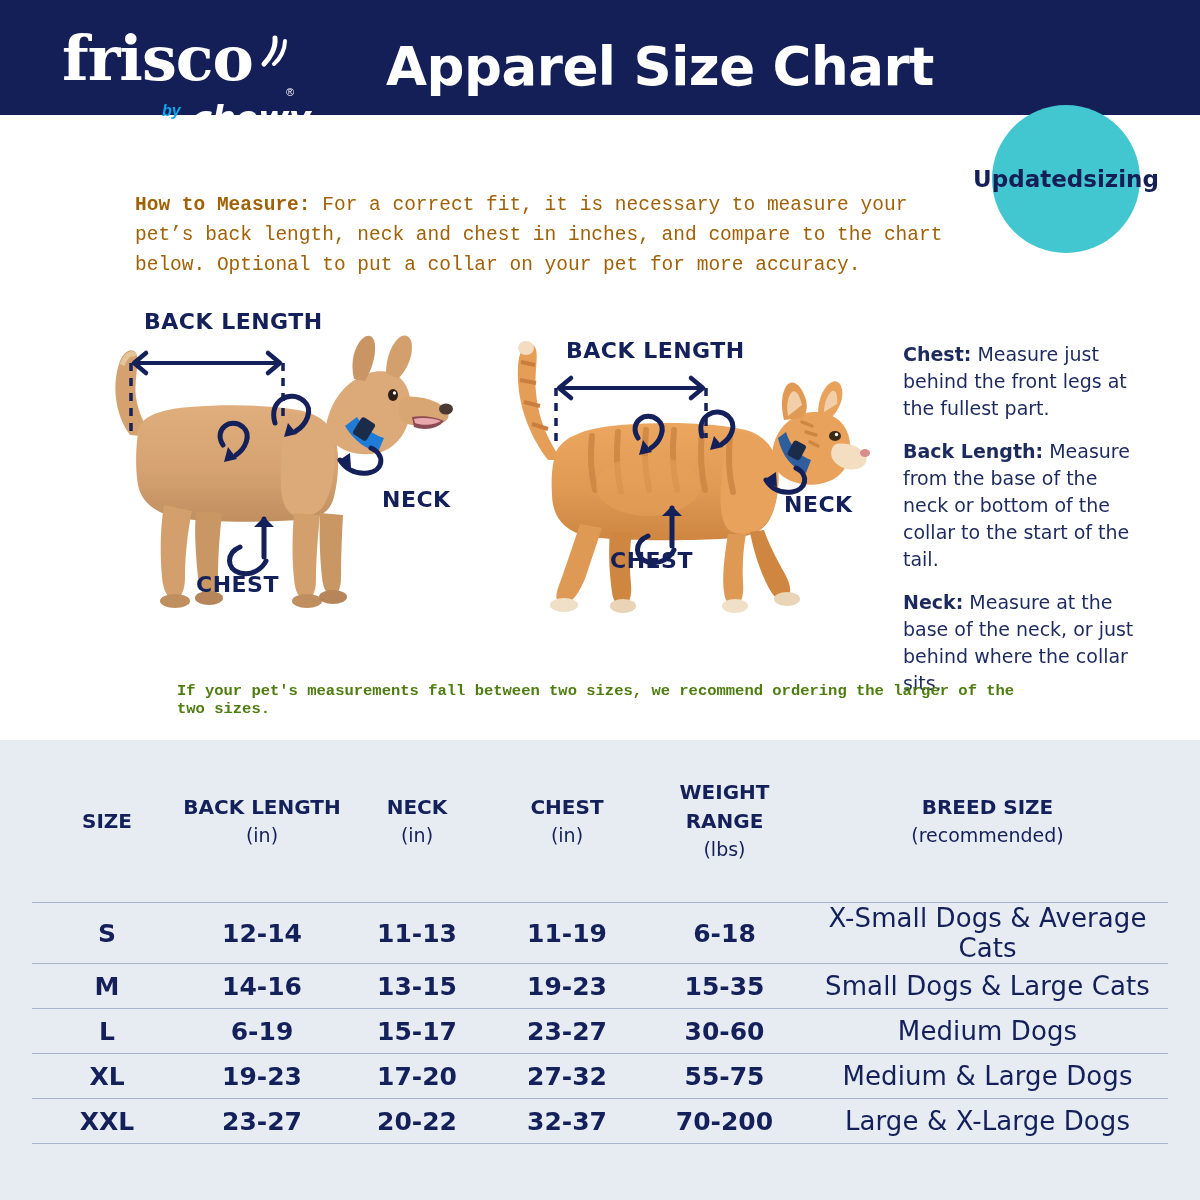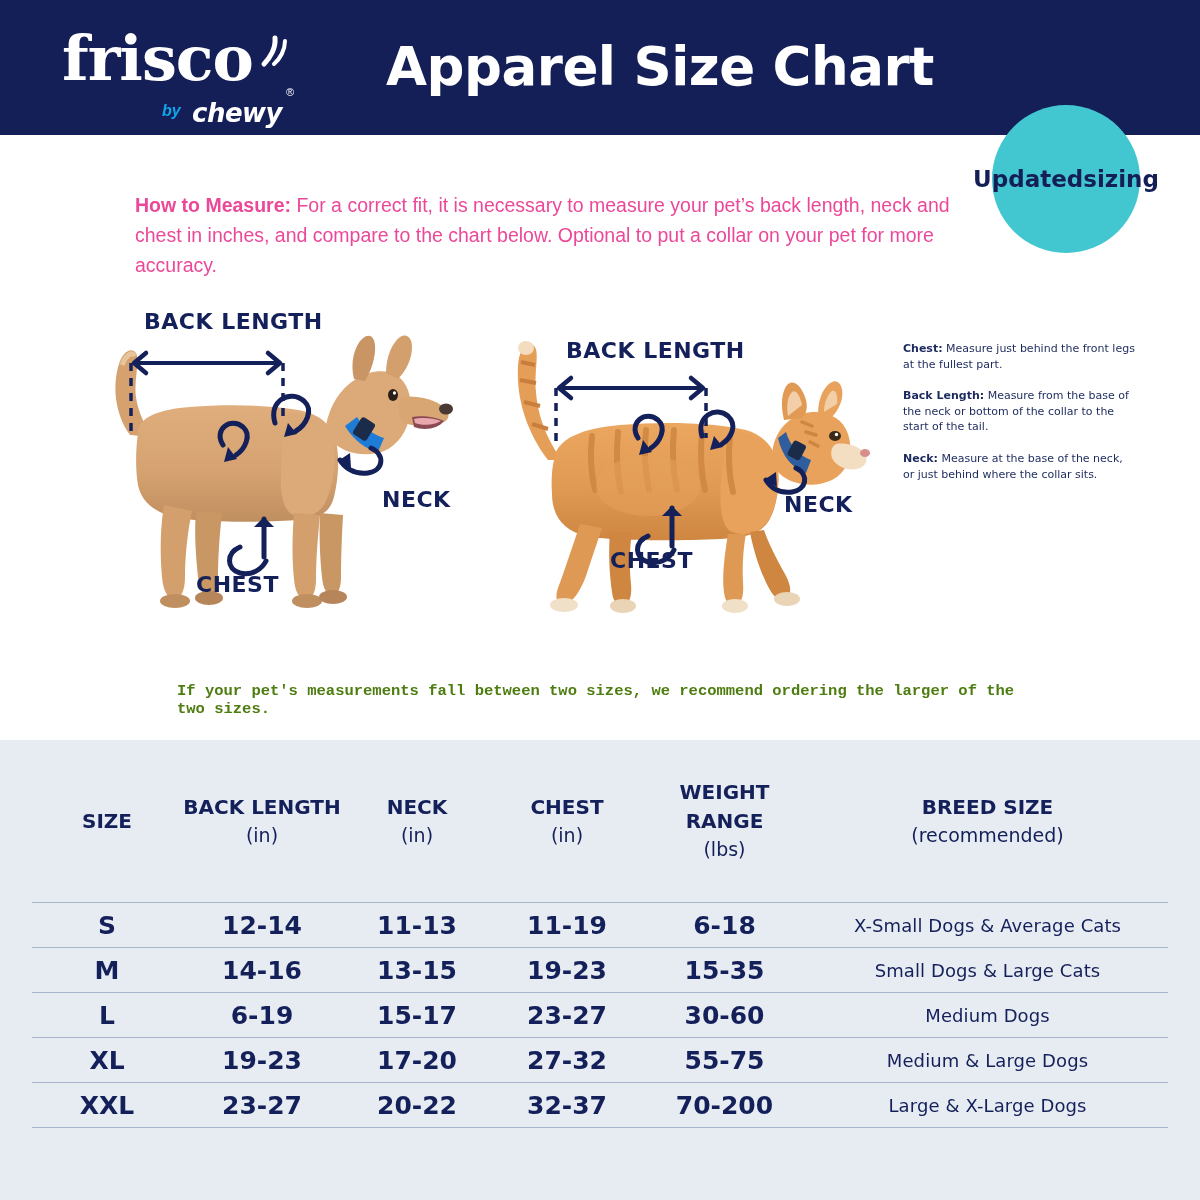--- a/index.html
+++ b/index.html
@@ -8,21 +8,21 @@
     background:#ffffff;
     font-family:"Liberation Sans", sans-serif;
     color:#152052;
     overflow:hidden;
     position:relative;
   }
   .page{position:relative;width:1200px;height:1200px;background:#fff;}
 
   
   .header{
-    position:absolute;left:0;top:0;width:1200px;height:135px;
+    position:absolute;left:0;top:0;width:1200px;height:115px;
     background:#141F57;
   }
   .logo-wrap{
     position:absolute;left:62px;top:28px;width:250px;height:110px;
   }
   .logo-frisco{
     font-family:"DejaVu Serif", serif;
     font-weight:700;
     font-size:62px;
     color:#ffffff;
@@ -37,21 +37,21 @@
     position:absolute;left:224px;top:58px;
     font-size:11px;color:#fff;font-family:"Liberation Sans",sans-serif;
   }
   .logo-by{
     position:absolute;left:100px;top:74px;
     font-size:16px;font-style:italic;font-weight:700;color:#0ea5e9;
     font-family:"Liberation Sans", sans-serif;
   }
   .logo-chewy{
     position:absolute;left:130px;top:70px;
-    font-size:26px;font-weight:700;color:#ffffff;
+    font-size:34px;font-weight:700;color:#ffffff;
     font-family:"DejaVu Sans", sans-serif;
     font-style:italic;letter-spacing:-0.5px;
   }
   .title{
     position:absolute;left:0;top:36px;width:1200px;
     text-align:center;
     font-size:53px;font-weight:700;color:#ffffff;
     font-family:"DejaVu Sans", sans-serif;
     letter-spacing:-0.5px;
     padding-left:120px;
@@ -65,22 +65,22 @@
     background:#42C6D0;
     display:flex;flex-direction:row;align-items:center;justify-content:center;
     color:#141F57;font-weight:700;font-size:23px;line-height:1.25;
     font-family:"DejaVu Sans", sans-serif;
     z-index:5;
   }
 
   
   .intro{
     position:absolute;left:135px;top:190px;width:815px;
-    font-size:19.5px;line-height:1.55;color:#ec4899;
-    font-family:Liberation Sans, sans-serif;
+    font-size:19.5px;line-height:1.55;color:#a16207;
+    font-family:Liberation Mono, monospace;
   }
   .intro b{font-weight:700;}
 
   
   .illus{position:absolute;left:0;top:290px;width:1200px;height:340px;}
 
   .animal{position:absolute;}
   .dog-box{left:68px;top:15px;width:400px;height:320px;}
   .cat-box{left:488px;top:20px;width:400px;height:310px;}
 
@@ -88,21 +88,21 @@
     position:absolute;font-weight:700;color:#142059;
     font-family:"DejaVu Sans", sans-serif;letter-spacing:0.5px;
   }
   .lbl-bl{font-size:22px;}
   .lbl-nk{font-size:22px;}
   .lbl-ch{font-size:22px;}
 
   
   .defs{
     position:absolute;left:903px;top:341px;width:232px;
-    font-size:11px;line-height:1.42;color:#1C2A5E;
+    font-size:19px;line-height:1.42;color:#1C2A5E;
     font-family:"DejaVu Sans", sans-serif;
   }
   .defs p{margin:0 0 16px 0;}
   .defs b{font-weight:700;}
 
   
   .note{
     position:absolute;left:177px;top:682px;width:860px;
     font-size:15.5px;font-weight:700;color:#4d7c0f;
     font-family:Liberation Mono, monospace;
@@ -130,21 +130,21 @@
     padding:0;
   }
   .tbl thead th .unit{font-weight:400;font-size:19px;}
   .tbl tbody tr{border-top:1.5px solid #A8B4CC;}
   .tbl tbody td{
     height:44px;
     font-size:25px;font-weight:700;
     padding:0;
   }
   .tbl tbody td.breed{
-    font-size:18px;font-weight:400;letter-spacing:0.1px;margin-top:36px;
+    font-size:26px;font-weight:400;letter-spacing:0.1px;margin-top:36px;
   }
   .tbl tbody tr.spacer-row{border-top:1.5px solid #A8B4CC;}
   .tbl tbody tr.spacer-row td{height:8px;}
 
   .col-size{width:150px;}
   .col-back{width:160px;}
   .col-neck{width:150px;}
   .col-chest{width:150px;}
   .col-weight{width:165px;}
   .col-breed{width:361px;}

